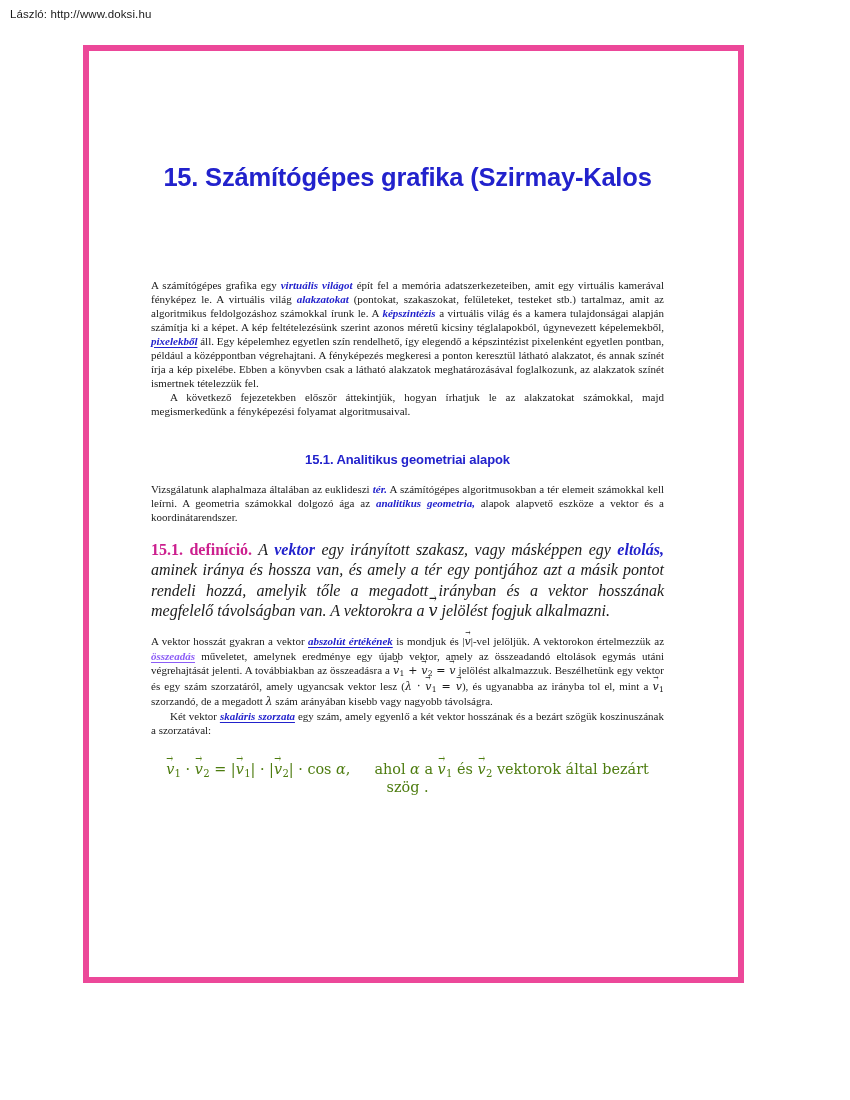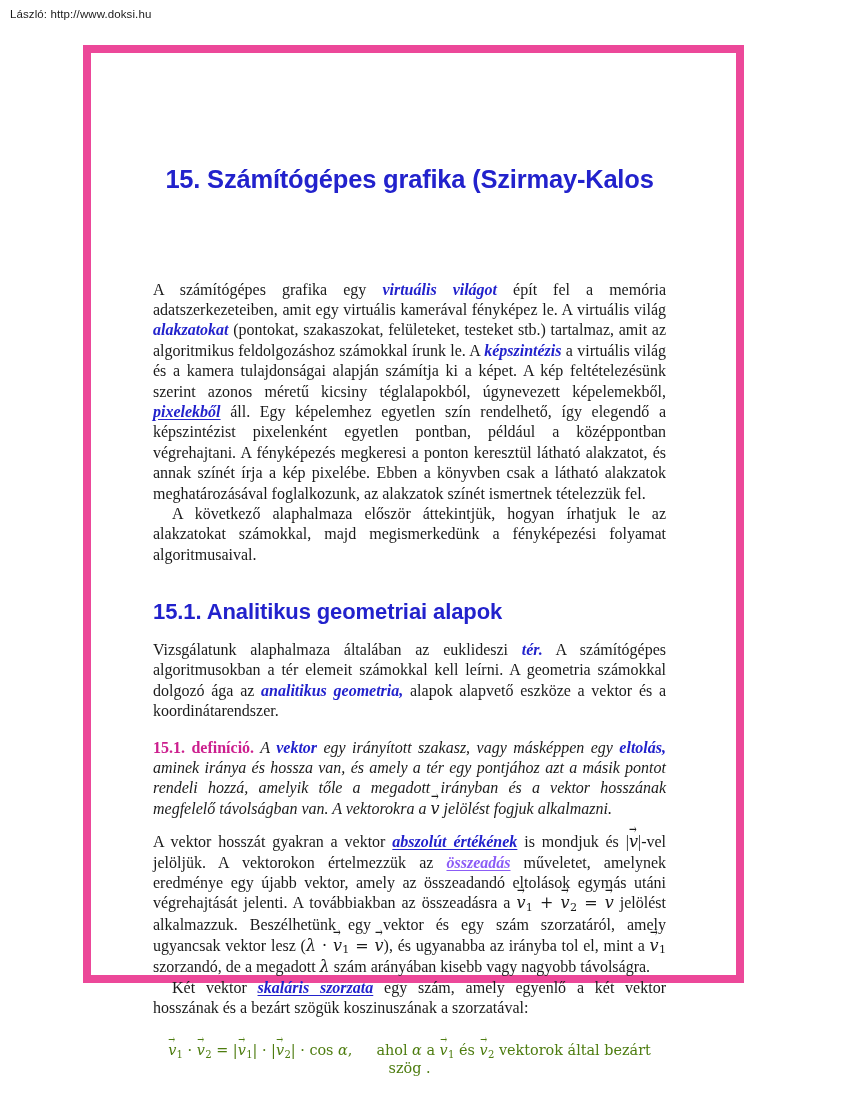--- a/index.html
+++ b/index.html
@@ -27,21 +27,21 @@
     white-space: nowrap;
   }
 
   
   .page-frame {
     position: absolute;
     left: 83px;
     top: 45px;
     width: 661px;
     height: 938px;
-    border: 8px solid #ec4899;
+    border: 6px solid #ec4899;
     background: #ffffff;
     box-sizing: border-box;
   }
 
   .page-inner {
     position: absolute;
     left: 62px;
     top: 0px;
     width: 513px;
   }
@@ -59,21 +59,21 @@
     letter-spacing: -0.2px;
   }
   .chapter-title .ttl-line2 { display: block; }
 
   
   .body-block {
     margin-top: 84px;
   }
   p.para {
     margin: 0;
-    font-size: 16px;
+    font-size: 11px;
     line-height: 1.275;
     color: #1a1a1a;
     text-align: justify;
     text-justify: inter-word;
     hyphens: manual;
   }
   p.para + p.para {
     margin-top: 0;
   }
   p.indent {
@@ -107,23 +107,23 @@
     font-style: normal;
   }
 
   
   h2.section-heading {
     margin: 0;
     padding-top: 34px;
     padding-bottom: 15px;
     font-family: "Liberation Sans", sans-serif;
     font-weight: bold;
-    font-size: 22px;
-    color: #2222cc;
-    text-align: left;
+    font-size: 13px;
+    color: #2222cc;
+    text-align: center;
     letter-spacing: -0.1px;
   }
 
   
   p.definition {
     margin: 0;
     padding-top: 16px;
     font-size: 16px;
     line-height: 1.275;
     color: #1a1a1a;
@@ -189,21 +189,21 @@
     <h1 class="chapter-title">
       <span>15. Számítógépes grafika (Szirmay-Kalos</span>
     </h1>
 
     <div class="body-block">
 
       <p class="para">
         <span>A számítógépes grafika egy </span><span class="em-blue">virtuális világot</span><span> épít fel a memória adatszerkezeteiben, amit egy virtuális kamerával fényképez le. A virtuális világ </span><span class="em-blue">alakzatokat</span><span> (pontokat, szakaszokat, felületeket, testeket stb.) tartalmaz, amit az algoritmikus feldolgozáshoz számokkal írunk le. A </span><span class="em-blue">képszintézis</span><span> a virtuális világ és a kamera tulajdonságai alapján számítja ki a képet. A kép feltételezésünk szerint azonos méretű kicsiny téglalapokból, úgynevezett képelemekből, </span><span class="em-blue-u">pixelekből</span><span> áll. Egy képelemhez egyetlen szín rendelhető, így elegendő a képszintézist pixelenként egyetlen pontban, például a középpontban végrehajtani. A fényképezés megkeresi a ponton keresztül látható alakzatot, és annak színét írja a kép pixelébe. Ebben a könyvben csak a látható alakzatok meghatározásával foglalkozunk, az alakzatok színét ismertnek tételezzük fel.</span>
       </p>
 
-      <p class="para indent">A következő alaphalmaza először áttekintjük, hogyan írhatjuk le az alakzatokat számokkal, majd megismerkedünk a fényképezési folyamat algoritmusaival.</p>
+      <p class="para indent">A következő fejezetekben először áttekintjük, hogyan írhatjuk le az alakzatokat számokkal, majd megismerkedünk a fényképezési folyamat algoritmusaival.</p>
 
     </div>
 
     <h2 class="section-heading">15.1. Analitikus geometriai alapok</h2>
 
     <p class="para">
       <span>Vizsgálatunk alaphalmaza általában az euklideszi </span><span class="em-blue">tér.</span><span> A számítógépes algoritmusokban a tér elemeit számokkal kell leírni. A geometria számokkal dolgozó ága az </span><span class="em-blue">analitikus geometria,</span><span> alapok alapvető eszköze a vektor és a koordinátarendszer.</span>
     </p>
 
     <p class="definition">

